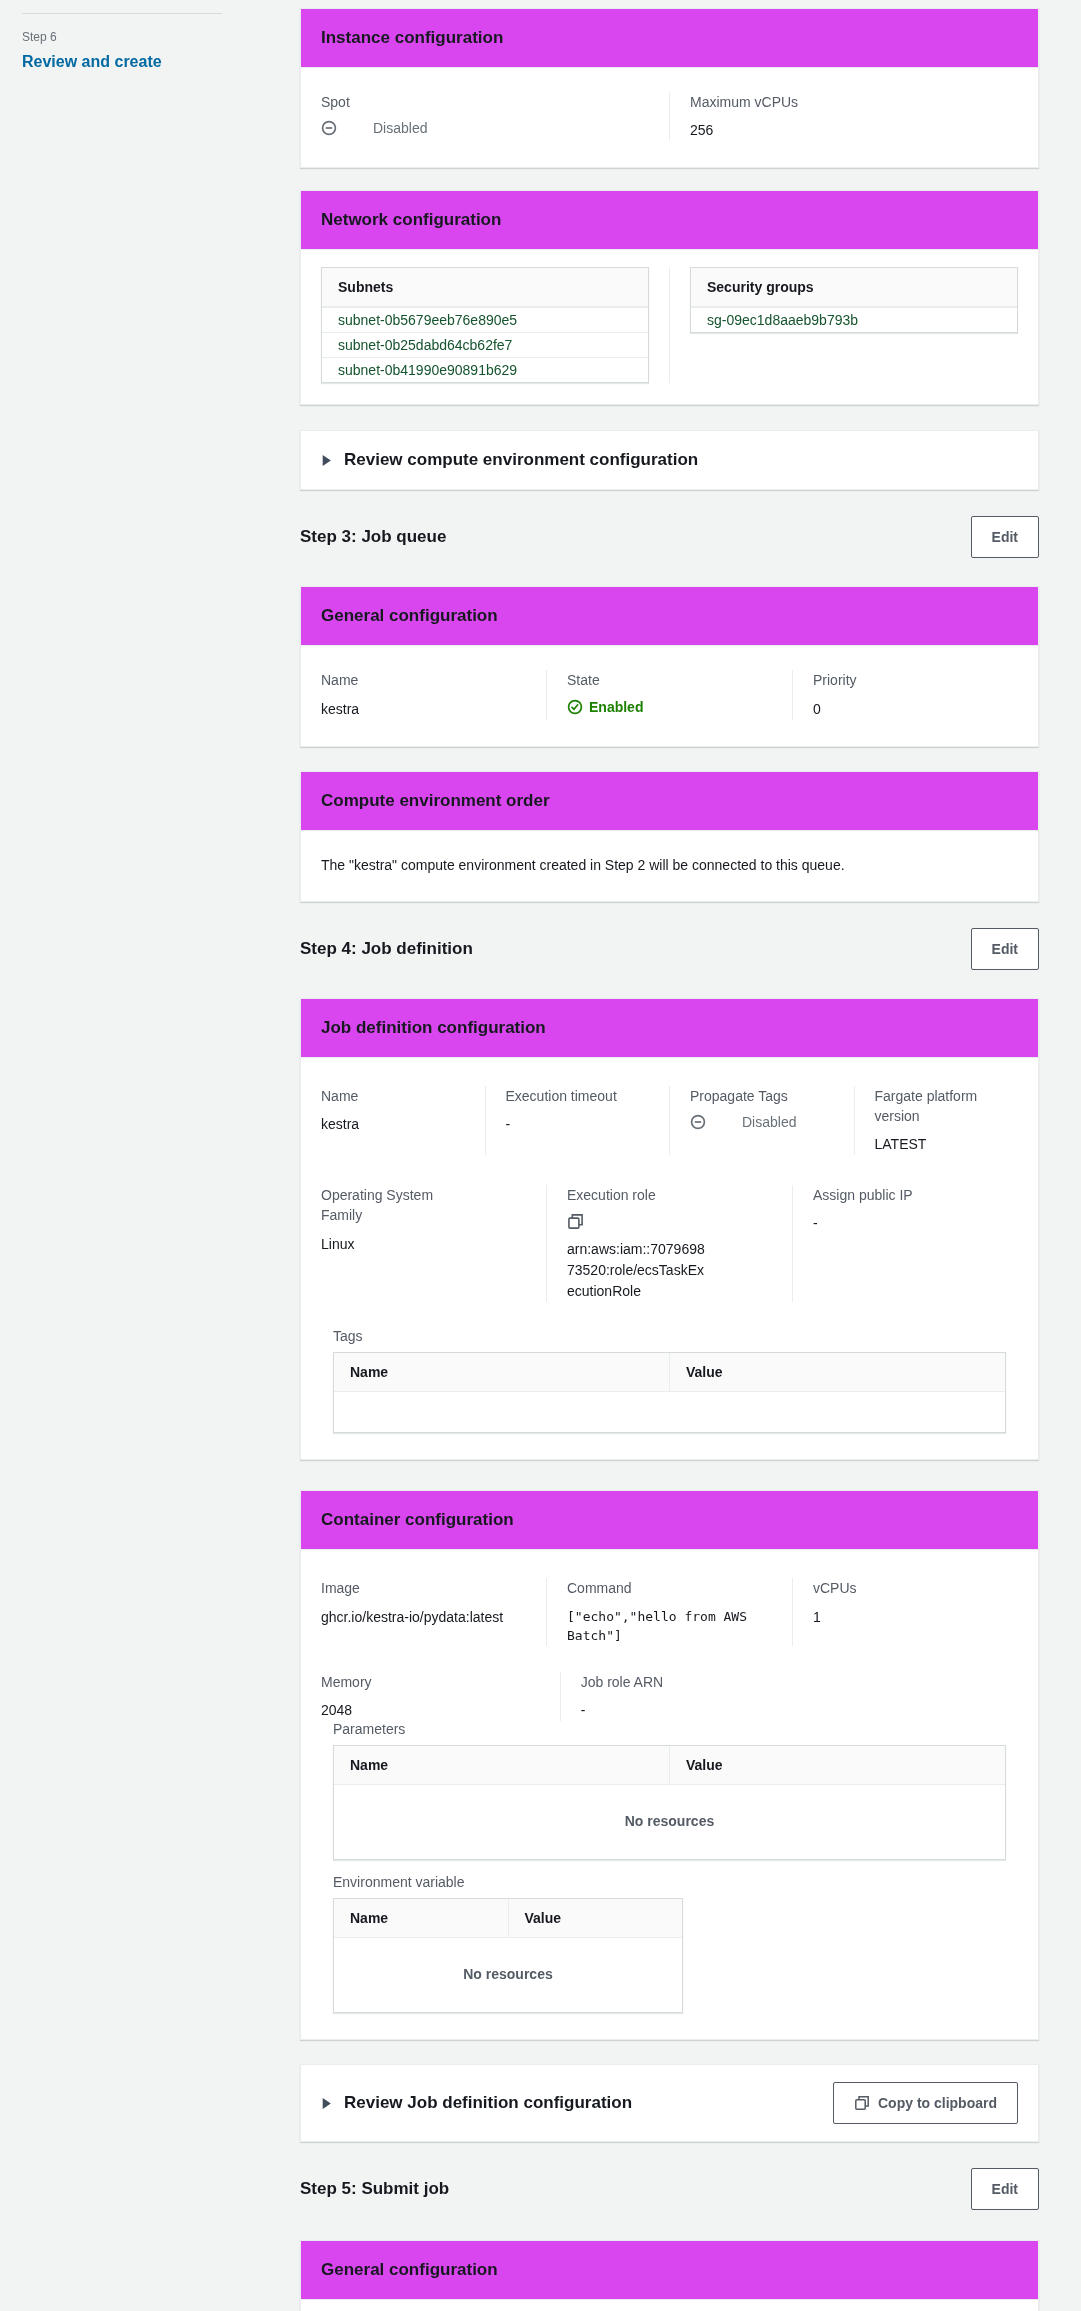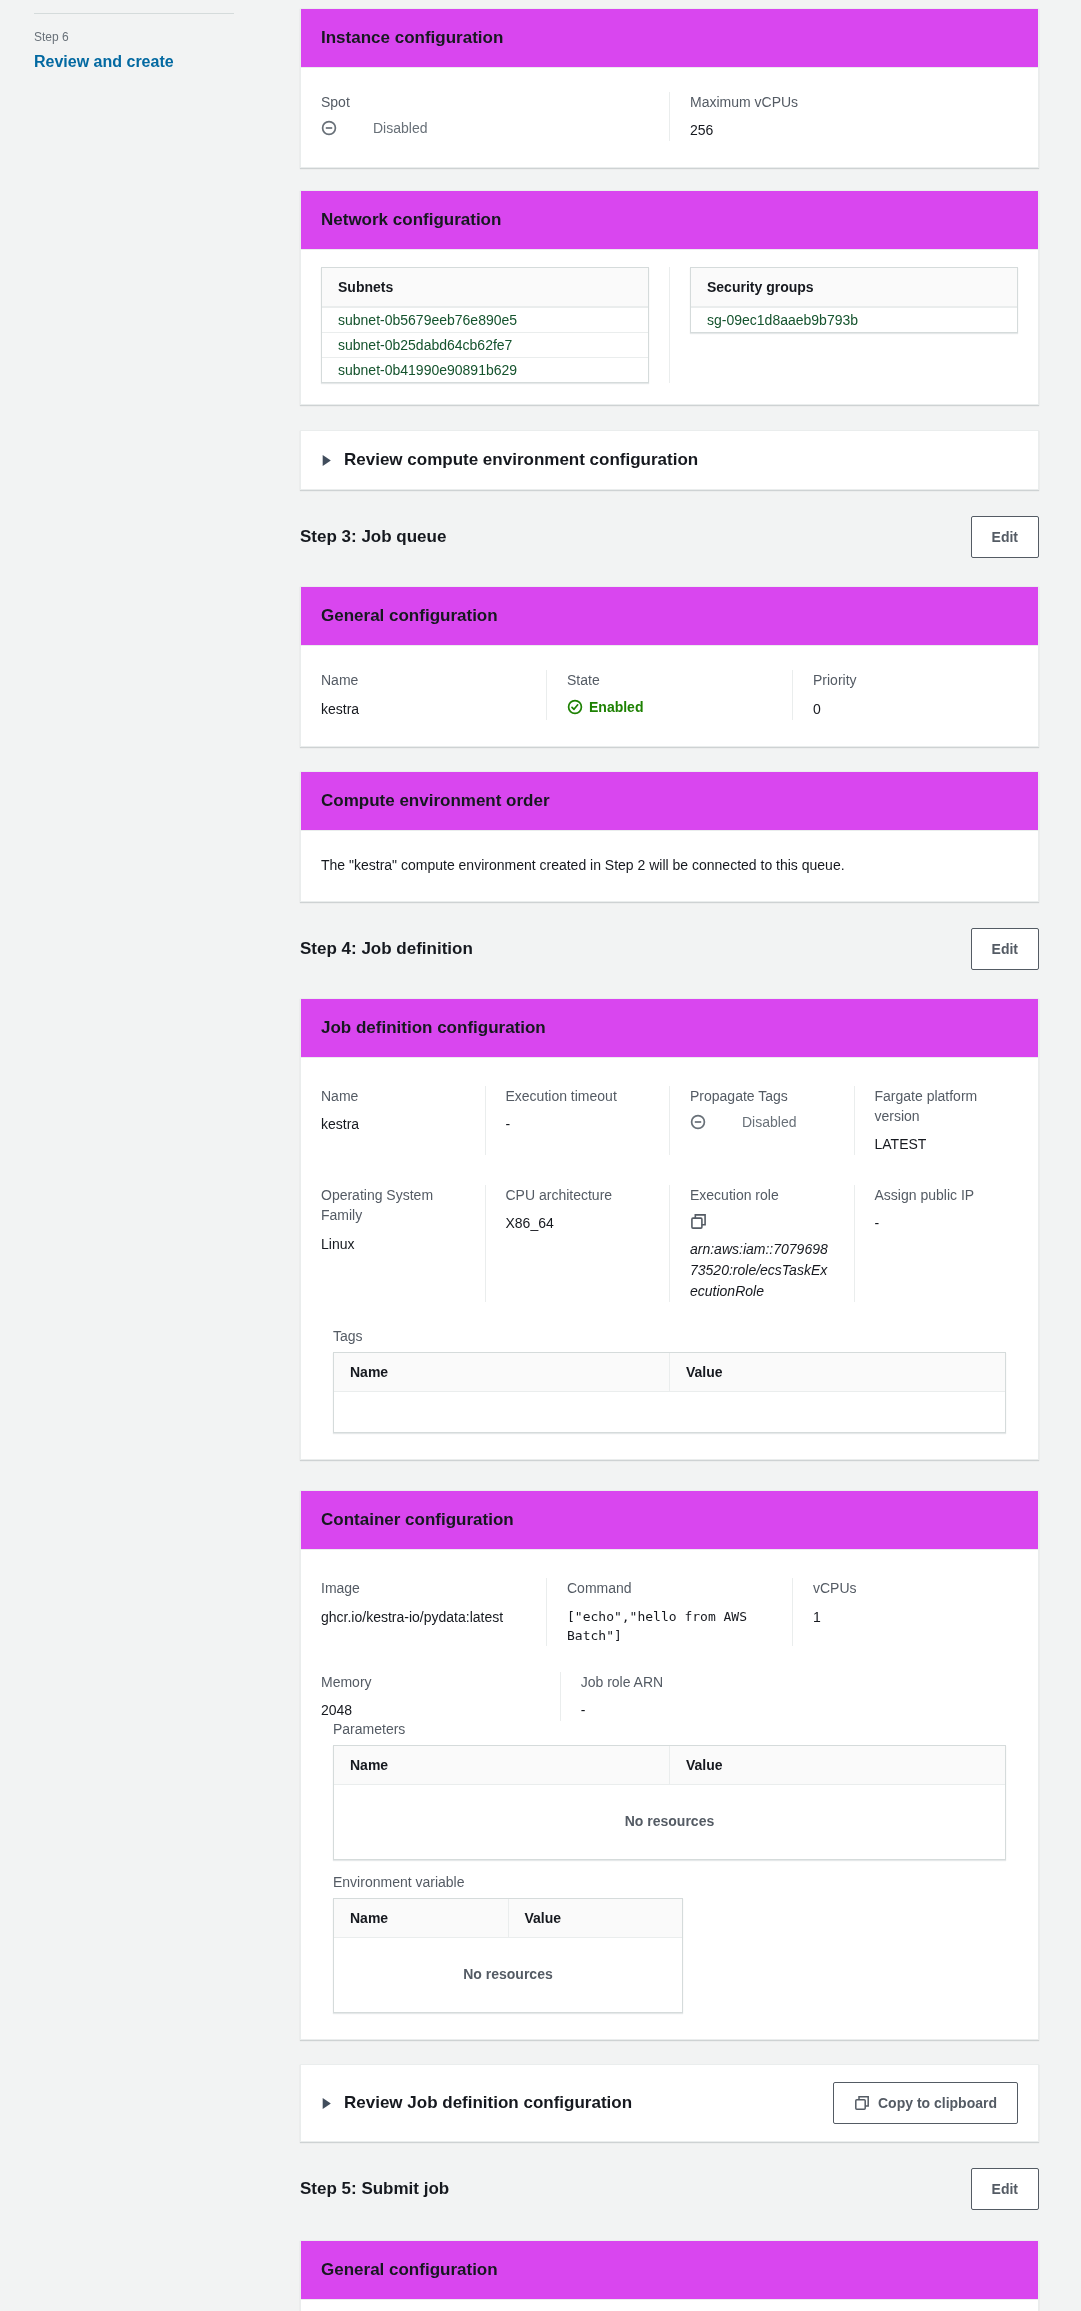--- a/index.html
+++ b/index.html
@@ -7,21 +7,21 @@
   body {
     height: 2311px;
     position: relative;
     overflow: hidden;
     background: #f2f3f3;
     font-family: "Liberation Sans", "DejaVu Sans", sans-serif;
     color: #16191f;
     font-size: 14px;
   }
   
-  .sidebar { position: absolute; left: 12px; top: 0; width: 290px; padding: 13px 0 0 22px; }
+  .sidebar { position: absolute; left: 0; top: 0; width: 290px; padding: 13px 0 0 22px; }
   .sidebar .rule { width: 200px; border-top: 1px solid #d5dbdb; margin-bottom: 16px; }
   .step-label { color: #687078; font-size: 12px; margin-bottom: 9px; }
   .step-title { color: #0369a1; font-size: 16px; font-weight: bold; }
   
   .main { position: absolute; left: 300px; top: 0; width: 739px; padding-top: 8px; }
   
   .card { background: #fff; border: 1px solid #eaeded; box-shadow: 0 1px 1px 0 rgba(0,28,36,.15); }
   .card-header { background: #d946ef; border-bottom: 1px solid #eaeded; padding: 19px 20px; }
   .card-header h2 { font-size: 17px; font-weight: bold; color: #16191f; }
   .card-body { padding: 24px 0 26px 0; }
@@ -54,21 +54,21 @@
   
   .btn { display: inline-flex; align-items: center; gap: 8px; background: #fff; border: 1px solid #545b64;
          color: #545b64; font-weight: bold; font-size: 14px; padding: 20px 20px; border-radius: 2px;
          height: 30px; cursor: pointer; font-family: inherit; }
   
   .net-body { display: flex; padding: 17px 0 21px 0; }
   .net-pane { flex: 1; padding: 0 20px; }
   .net-pane.right { border-left: 1px solid #eaeded; }
   .sentence { padding: 0 20px; font-size: 14px; color: #16191f; }
   .row-gap { margin-top: 30px; }
-  .arn-cell { word-break: break-all; width: 140px; font-style: italic; }
+  .arn-cell { word-break: break-all; width: 140px; }
   .copy-icon-btn { background: none; border: none; cursor: pointer; color: #545b64; padding: 0; margin: 2px 0 6px 0; display: block; }
   .mono { font-family: "DejaVu Sans Mono", "Liberation Mono", monospace; font-size: 13px; width: 190px; }
   .sub-label { color: #545b64; font-size: 14px; margin: 0 0 8px 0; }
   .pad-h { padding: 0 32px; }
   .env-table { width: 350px; }
 </style>
 </head>
 <body>
 
 <div class="sidebar">
@@ -211,24 +211,20 @@
         </div>
         <div class="col">
           <div class="field-label" style="width:120px">Fargate platform version</div>
           <div class="field-value">LATEST</div>
         </div>
       </div>
       <div class="cols row-gap">
         <div class="col">
           <div class="field-label" style="width:120px">Operating System Family</div>
           <div class="field-value">Linux</div>
-        </div>
-        <div class="col">
-          <div class="field-label">CPU architecture</div>
-          <div class="field-value">X86_64</div>
         </div>
         <div class="col">
           <div class="field-label">Execution role</div>
           <button class="copy-icon-btn">
             <svg width="17" height="17" viewBox="0 0 16 16">
                 <rect x="1.8" y="4.8" width="9.4" height="9.4" rx="1" fill="none" stroke="currentColor" stroke-width="1.5"></rect>
                 <path d="M5 4.8V1.8h9.2V11h-3" fill="none" stroke="currentColor" stroke-width="1.5"></path>
               </svg>
           </button>
           <div class="field-value arn-cell">arn:aws:iam::707969873520:role/ecsTaskExecutionRole</div>

